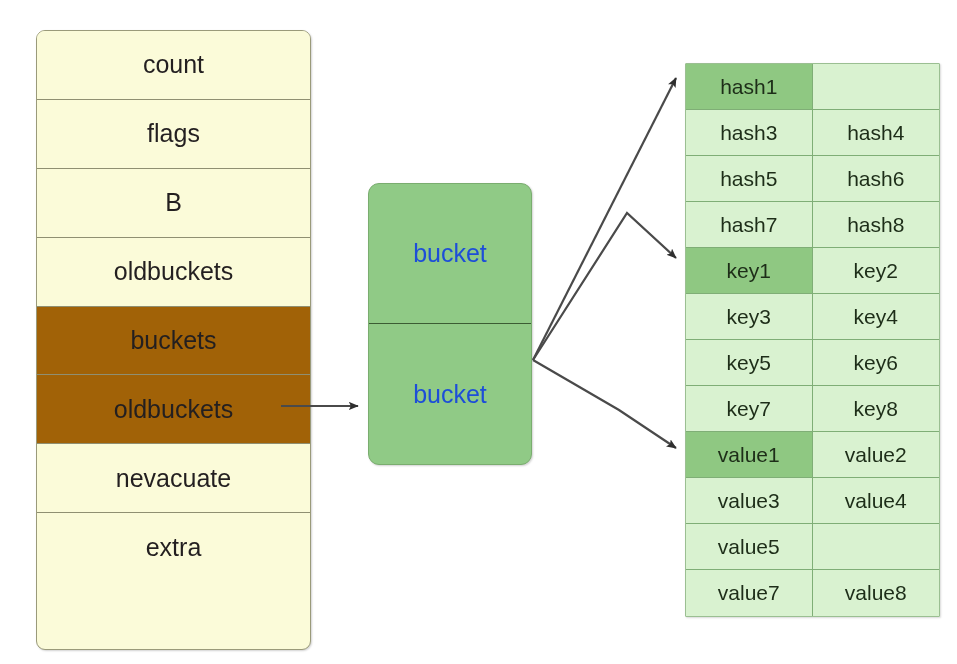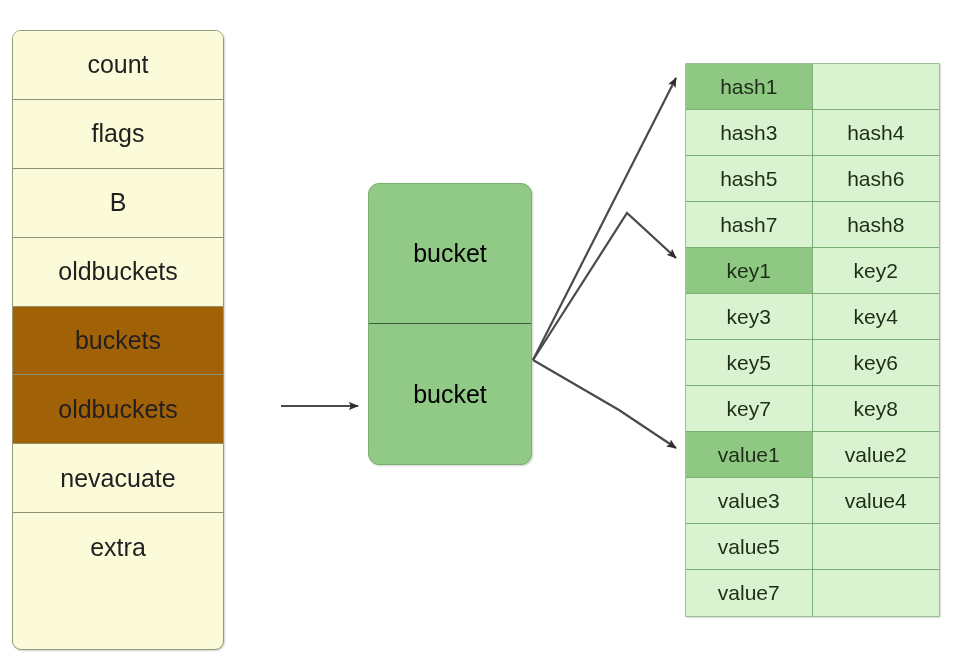--- a/index.html
+++ b/index.html
@@ -14,23 +14,23 @@
     position: relative;
     width: 957px;
     height: 664px;
     background: #ffffff;
     overflow: hidden;
   }
 
   
   .hmap-struct {
     position: absolute;
-    left: 12px;
+    left: 36px;
     top: 30px;
-    width: 212px;
+    width: 275px;
     height: 620px;
     border: 1px solid #9a9a7a;
     border-radius: 9px;
     box-sizing: border-box;
     background: #fbfbd9;
     box-shadow: 1px 1px 2px rgba(0,0,0,0.18);
     overflow: hidden;
   }
   .hmap-row {
     height: 68.88px;
@@ -59,21 +59,21 @@
     background: #90ca86;
     box-shadow: 1px 1px 2px rgba(0,0,0,0.18);
     overflow: hidden;
   }
   .bucket-cell {
     height: 140px;
     display: flex;
     align-items: center;
     justify-content: center;
     font-size: 25px;
-    color: #000000;
+    color: #1d4ed8;
     box-sizing: border-box;
   }
   .bucket-cell.top { border-bottom: 1.5px solid #3b5c33; }
 
   
   .bmap-table {
     position: absolute;
     left: 685px;
     top: 63px;
     width: 255px;
@@ -172,20 +172,21 @@
       </div>
       <div class="bmap-row">
         <div class="bmap-cell left">value3</div>
         <div class="bmap-cell right">value4</div>
       </div>
       <div class="bmap-row">
         <div class="bmap-cell left">value5</div>
       </div>
       <div class="bmap-row">
         <div class="bmap-cell left">value7</div>
+        <div class="bmap-cell right">value8</div>
       </div>
     </div>
 
   <svg id="arrows" viewBox="0 0 957 664">
     <defs>
       <marker id="ah" markerWidth="11" markerHeight="11" refX="9.2" refY="4.2" orient="auto" markerUnits="userSpaceOnUse">
         <path d="M0,0 L10,4.2 L0,8.4 L2.1,4.2 Z" fill="#2f2f2f"></path>
       </marker>
     </defs>
 

